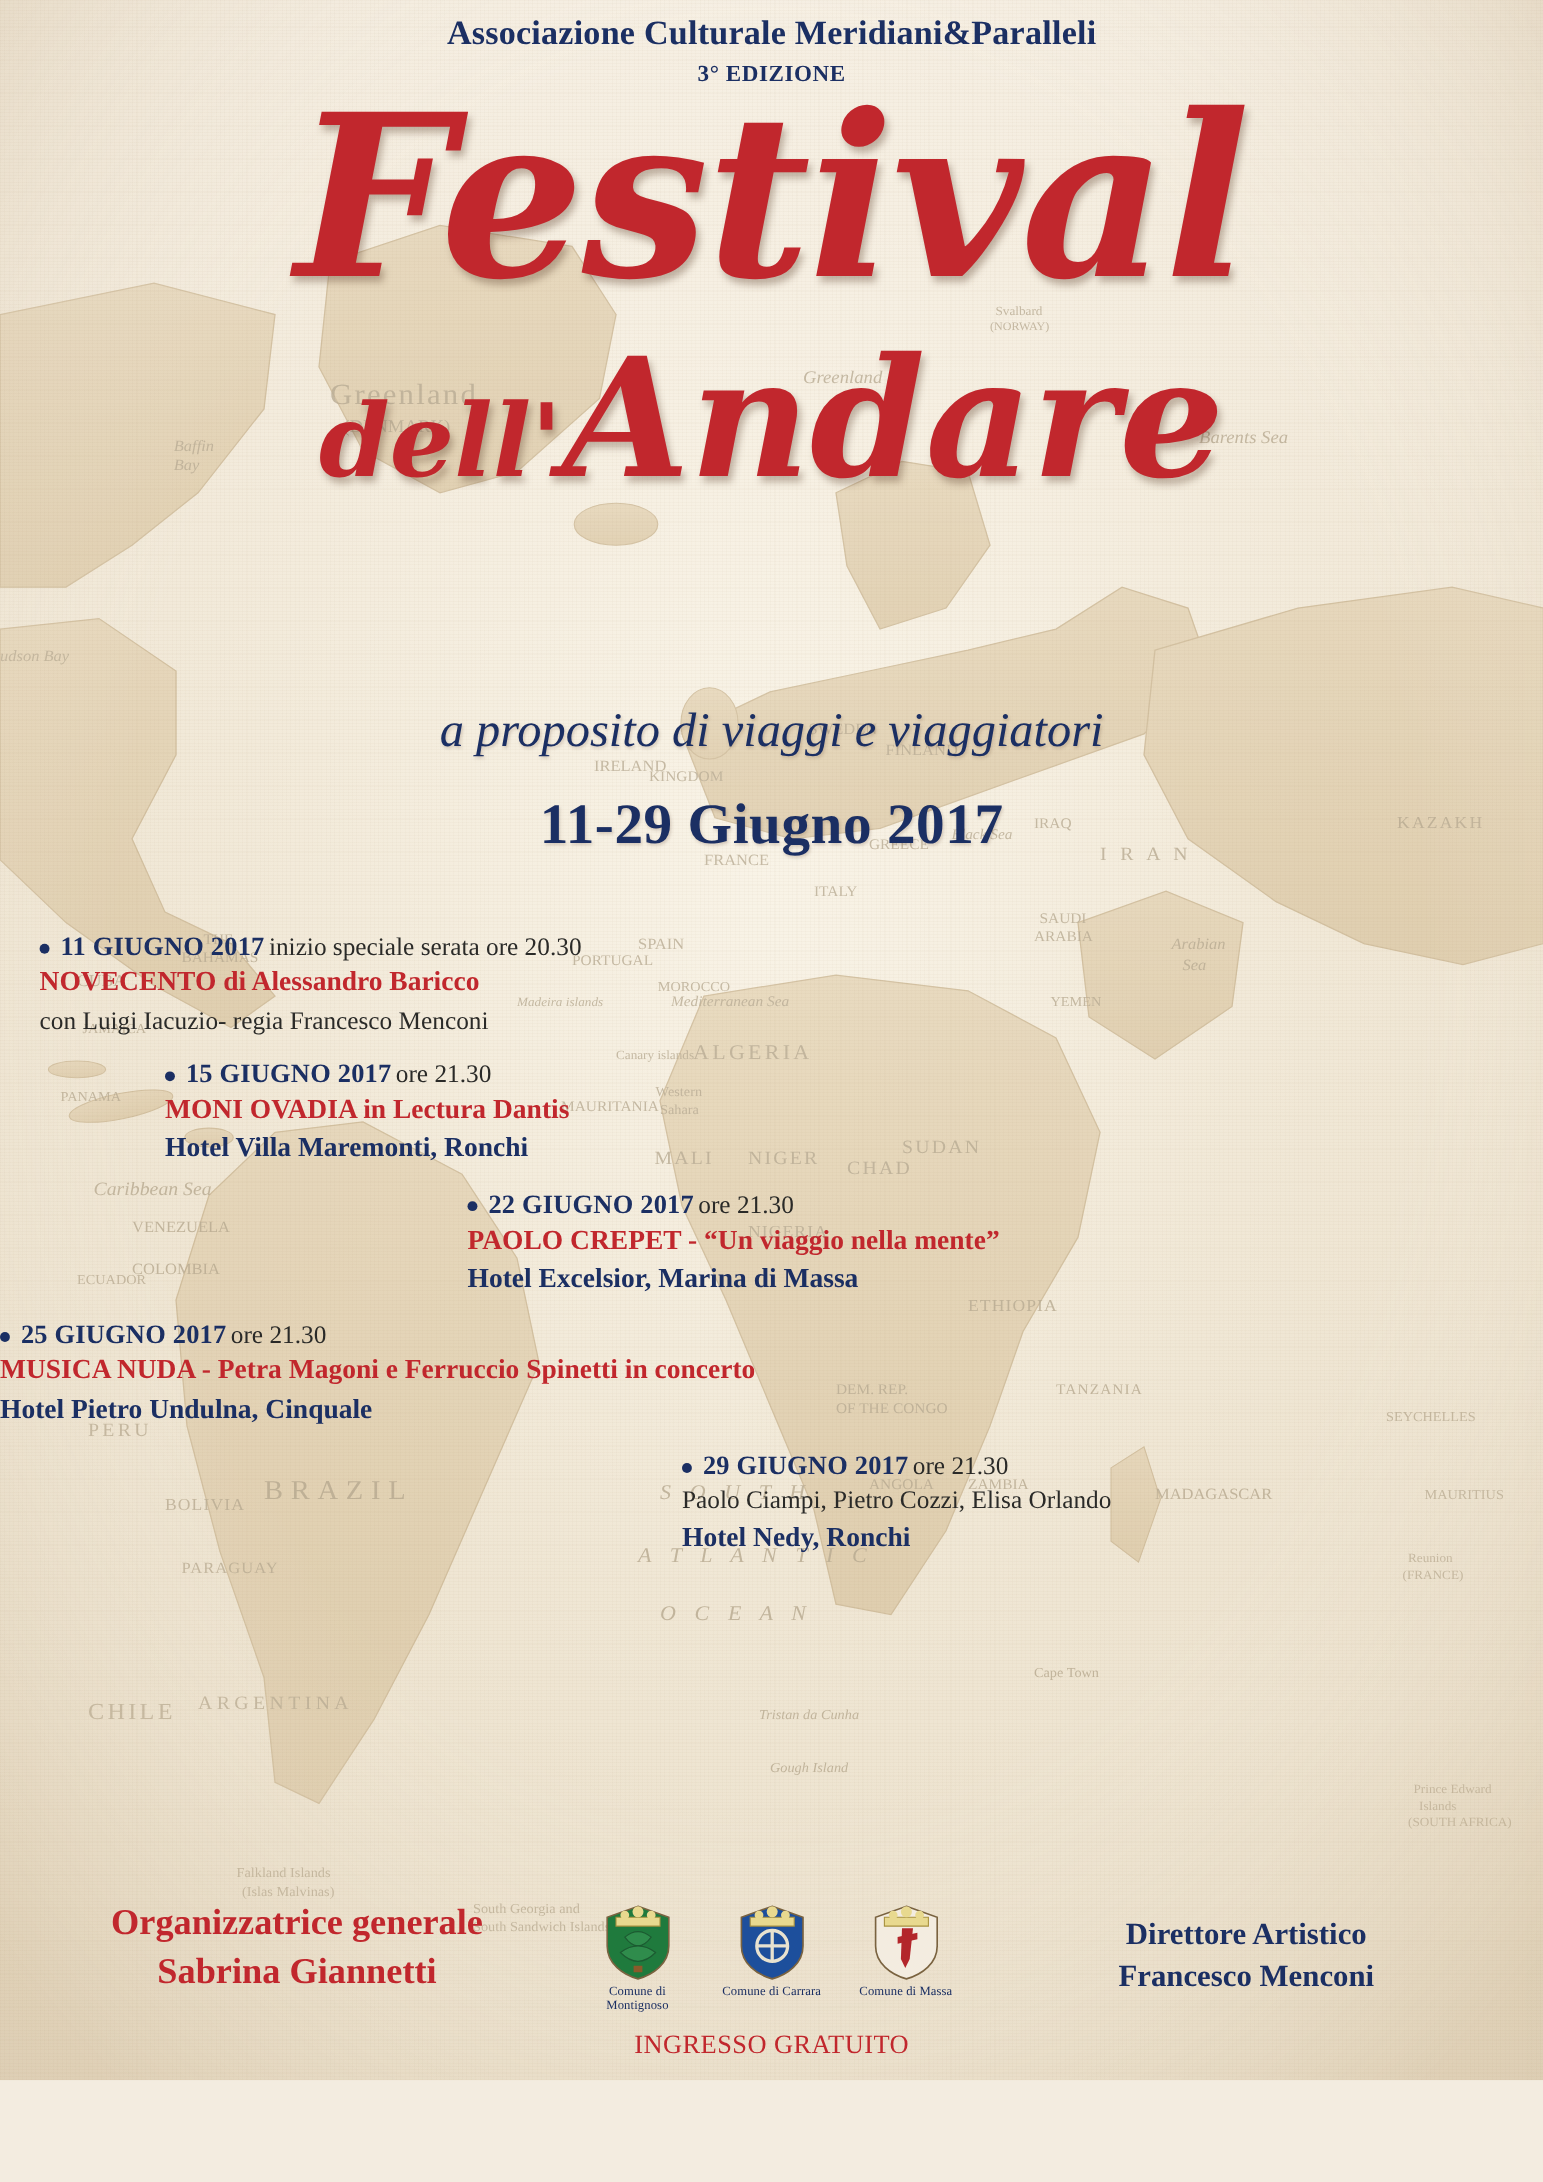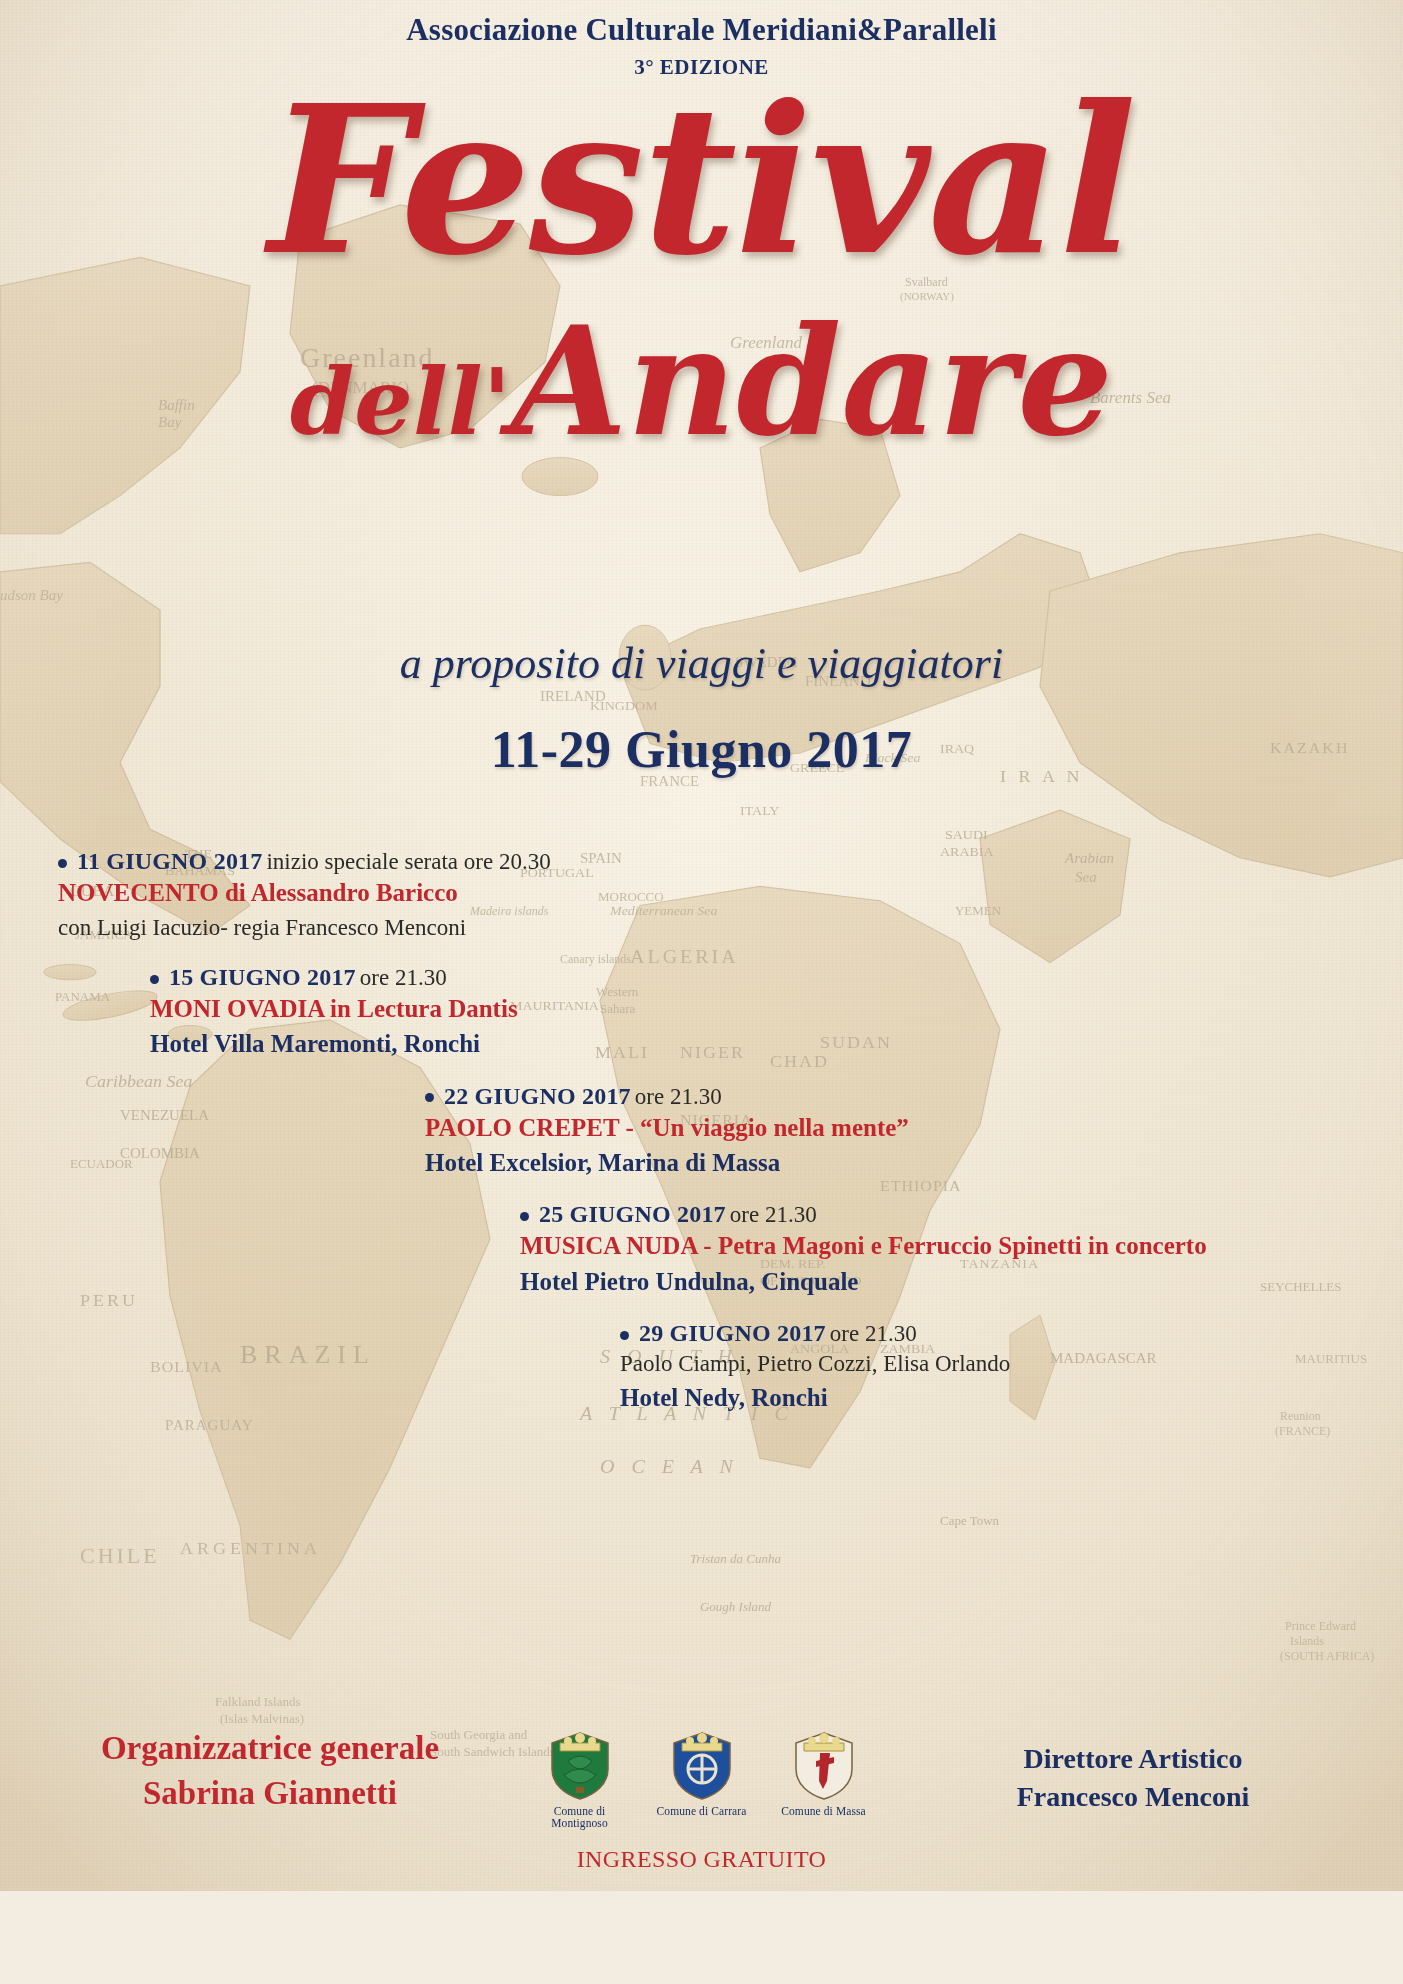--- a/index.html
+++ b/index.html
@@ -411,40 +411,40 @@
       <div class="title-andare">
         <span class="small">dell'</span><span class="big">Andare</span>
       </div>
     </div>
 
     <div class="subtitle">a proposito di viaggi e viaggiatori</div>
     <div class="dates">11-29 Giugno 2017</div>
 
     <div class="program">
 
-      <div class="event" style="padding-left:58px">
+      <div class="event" style="padding-left:36px">
         <div class="line"><span class="bullet"></span><span class="ev-date">11 GIUGNO 2017</span> <span class="ev-time">inizio speciale serata ore 20.30</span></div>
         <div class="ev-title">NOVECENTO di Alessandro Baricco</div>
         <div class="ev-sub">con Luigi Iacuzio- regia Francesco Menconi</div>
       </div>
 
       <div class="event" style="padding-left:150px">
         <div class="line"><span class="bullet"></span><span class="ev-date">15 GIUGNO 2017</span> <span class="ev-time">ore 21.30</span></div>
         <div class="ev-title">MONI OVADIA in Lectura Dantis</div>
         <div class="ev-venue">Hotel Villa Maremonti, Ronchi</div>
       </div>
 
 
       <div class="event" style="padding-left:425px">
         <div class="line"><span class="bullet"></span><span class="ev-date">22 GIUGNO 2017</span> <span class="ev-time">ore 21.30</span></div>
         <div class="ev-title">PAOLO CREPET - “Un viaggio nella mente”</div>
         <div class="ev-venue">Hotel Excelsior, Marina di Massa</div>
       </div>
 
-      <div class="event" style="padding-left:520px">
+      <div class="event" style="">
         <div class="line"><span class="bullet"></span><span class="ev-date">25 GIUGNO 2017</span> <span class="ev-time">ore 21.30</span></div>
         <div class="ev-title">MUSICA NUDA  -  Petra Magoni e Ferruccio Spinetti in concerto</div>
         <div class="ev-venue">Hotel Pietro Undulna, Cinquale</div>
       </div>
 
       <div class="event" style="padding-left:620px">
         <div class="line"><span class="bullet"></span><span class="ev-date">29 GIUGNO 2017</span> <span class="ev-time">ore 21.30</span></div>
         <div class="ev-sub">Paolo Ciampi, Pietro Cozzi, Elisa Orlando</div>
         <div class="ev-venue">Hotel Nedy, Ronchi</div>
       </div>

